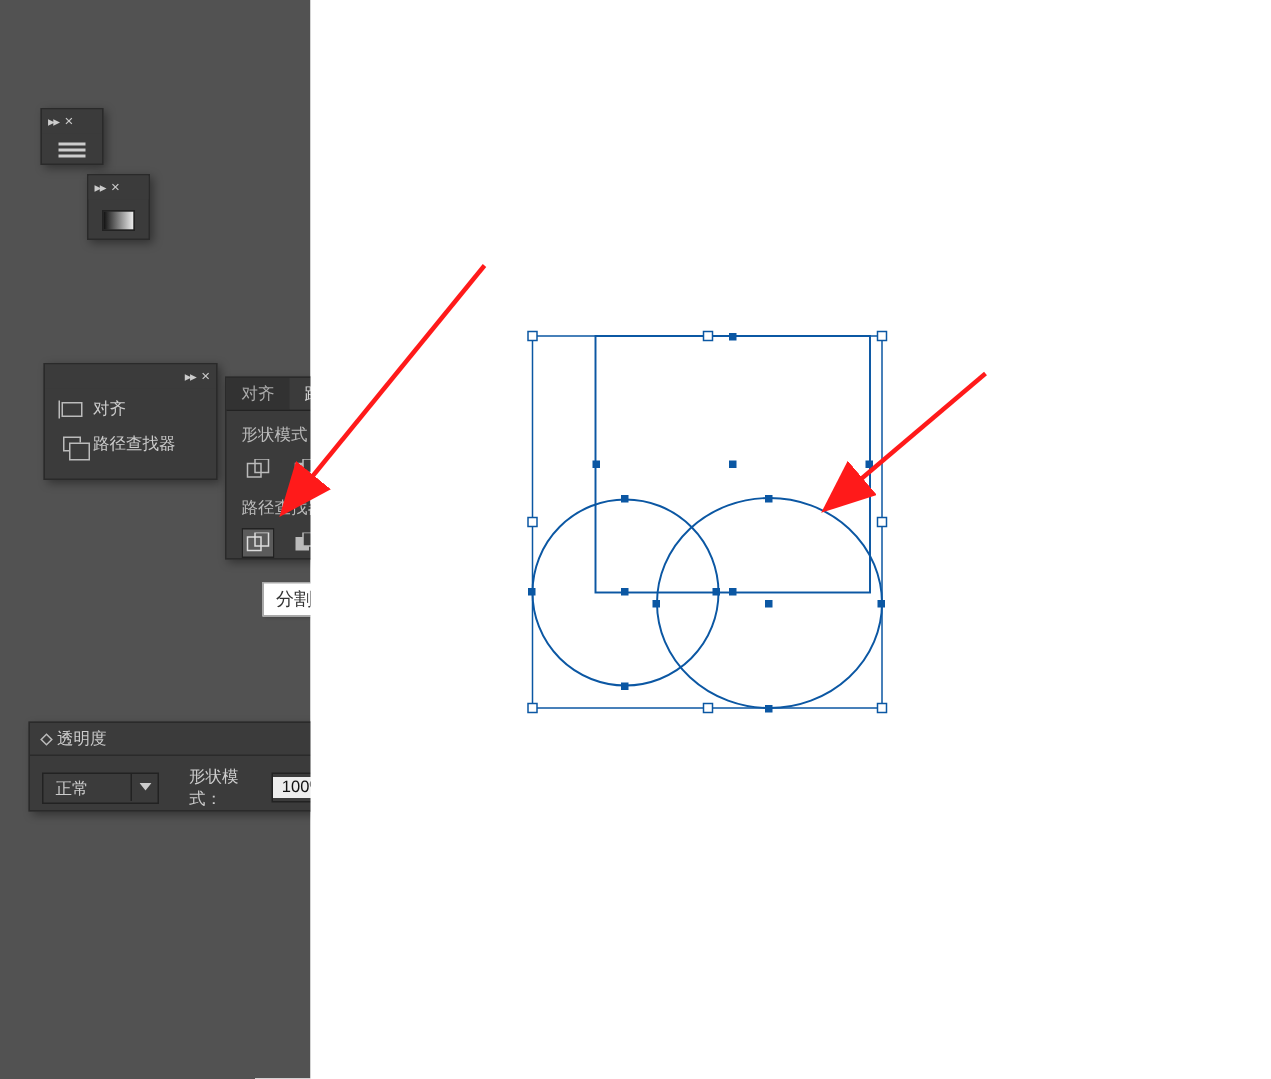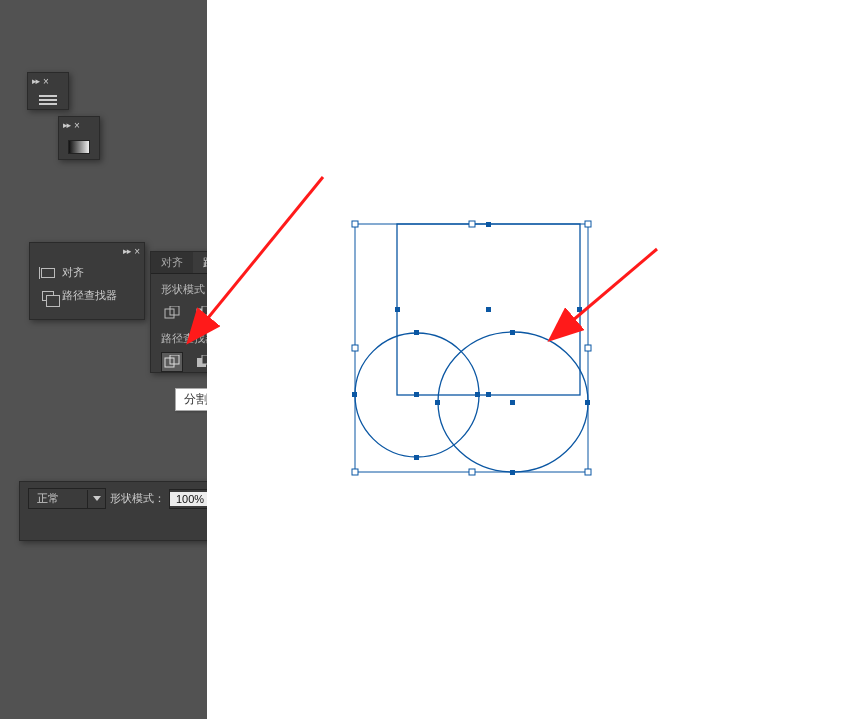--- a/index.html
+++ b/index.html
@@ -99,21 +99,21 @@
   font-size:12px;
   box-shadow:1px 1px 2px rgba(0,0,0,.2);
   margin-left:16px;
 }
 .trans-panel {
   left: 19px; top: 481px; width: 231px; height: 60px;
 }
 .trans-panel .tabstrip { background:#3b3b3b; border-bottom:1px solid #2a2a2a; }
 .trans-title { padding:3px 8px; display:flex; align-items:center; gap:4px; }
 .diamond { width:6px; height:6px; border:1px solid #bbb; transform:rotate(45deg); display:inline-block; }
-.trans-body { padding:6px 8px; display:flex; align-items:center; gap:4px; }
+.trans-body { padding:6px 8px; display:flex; align-items:center; gap:20px; }
 .select-ctl {
   display:flex; align-items:center;
   border:1px solid #222; background:#3b3b3b;
 }
 .select-ctl .val { padding:2px 8px; min-width:58px; }
 .select-ctl .arrow, .dd-arrow {
   width:18px; height:18px; border-left:1px solid #222;
   display:inline-flex; align-items:center; justify-content:center;
 }
 .dd-arrow svg, .select-ctl .arrow svg { display:block; }
@@ -255,20 +255,30 @@
             <rect x="1" y="3" width="9" height="9" fill="#3b3b3b" stroke="#bbb"></rect>
           </svg>
       </span>
     </div>
   </div>
 </div>
 
 <div class="tooltip">分割</div>
 
 <div class="panel trans-panel">
+  <div class="tabstrip">
+    <div class="trans-title">
+      <span class="diamond"></span>
+      <span>透明度</span>
+    </div>
+    <div class="tab-ctrl">
+      <span class="collapse-dots">◂◂</span>
+      <span class="menu-bars">▾≡</span>
+    </div>
+  </div>
   <div class="trans-body">
     <div class="select-ctl">
       <span class="val">正常</span>
       <span class="arrow">
         <svg width="8" height="6">
             <path d="M0 0 L8 0 L4 5 Z" fill="#ccc"></path>
           </svg>
       </span>
     </div>
     <span>形状模式：</span>

